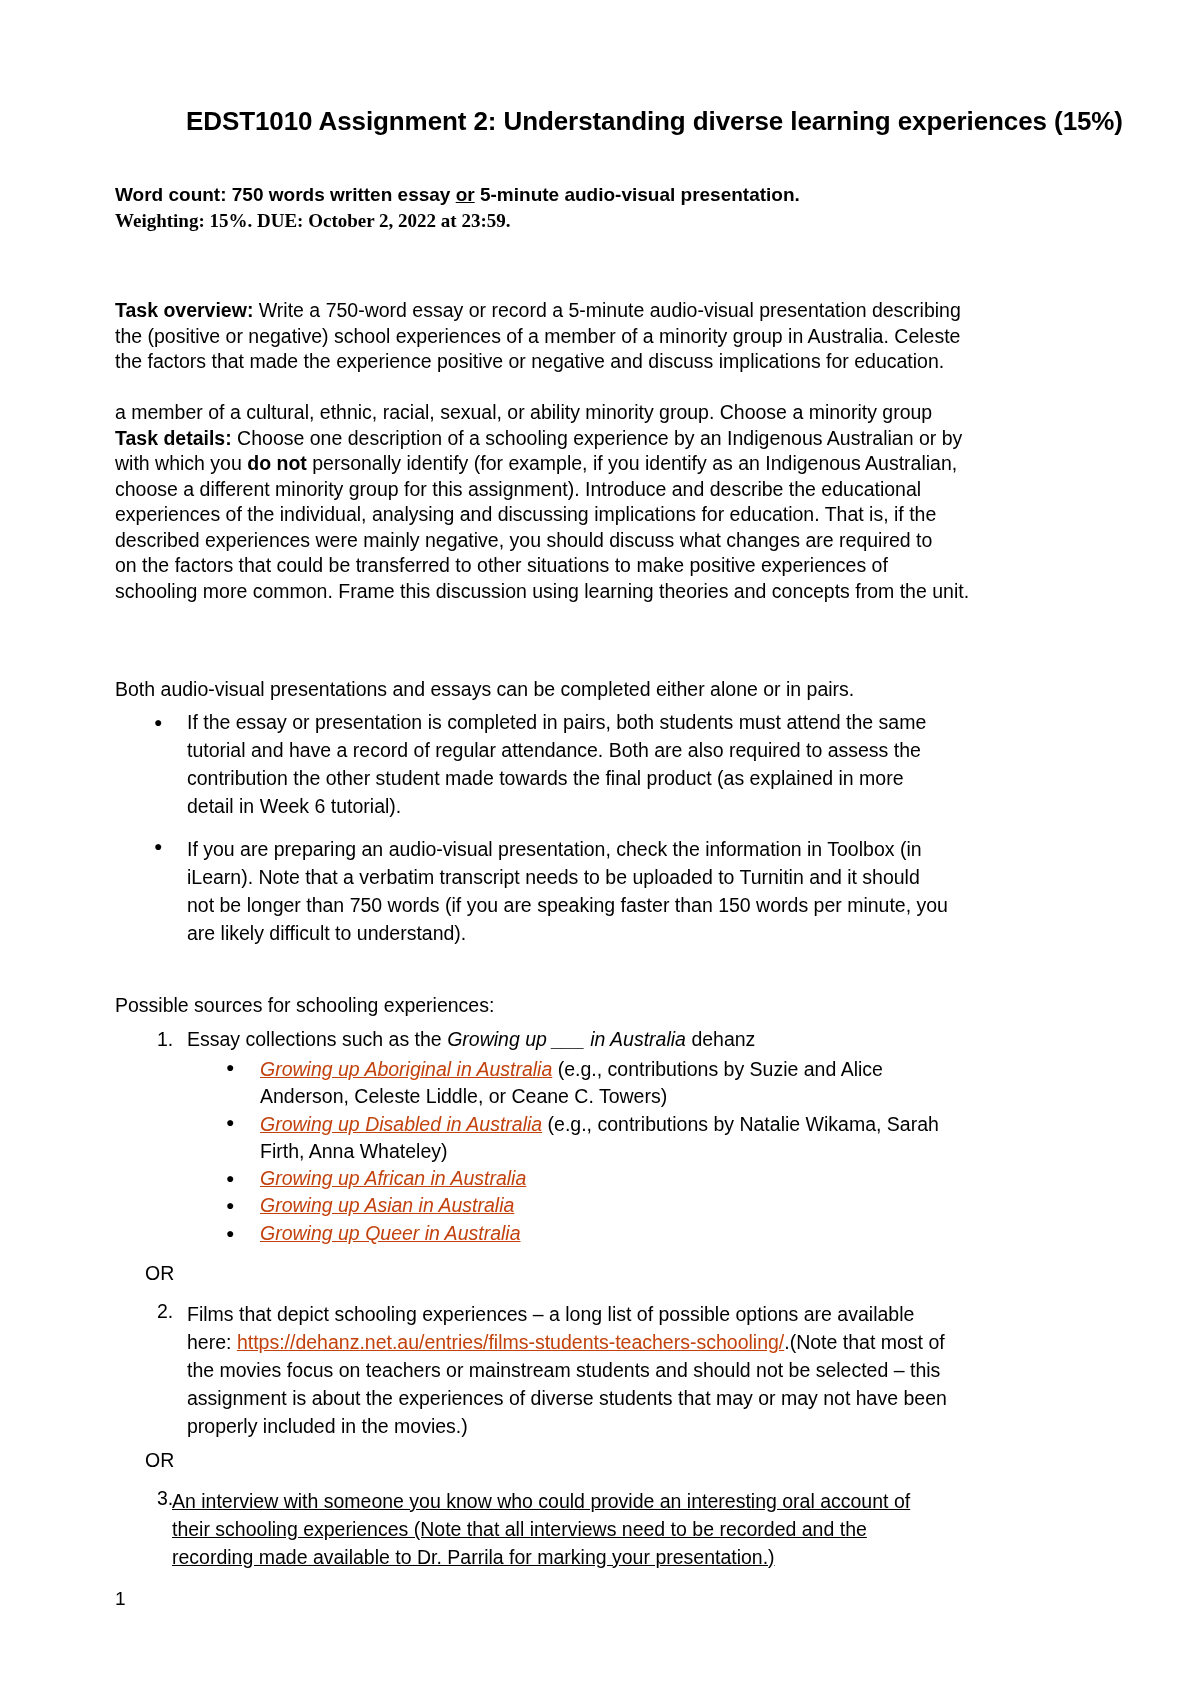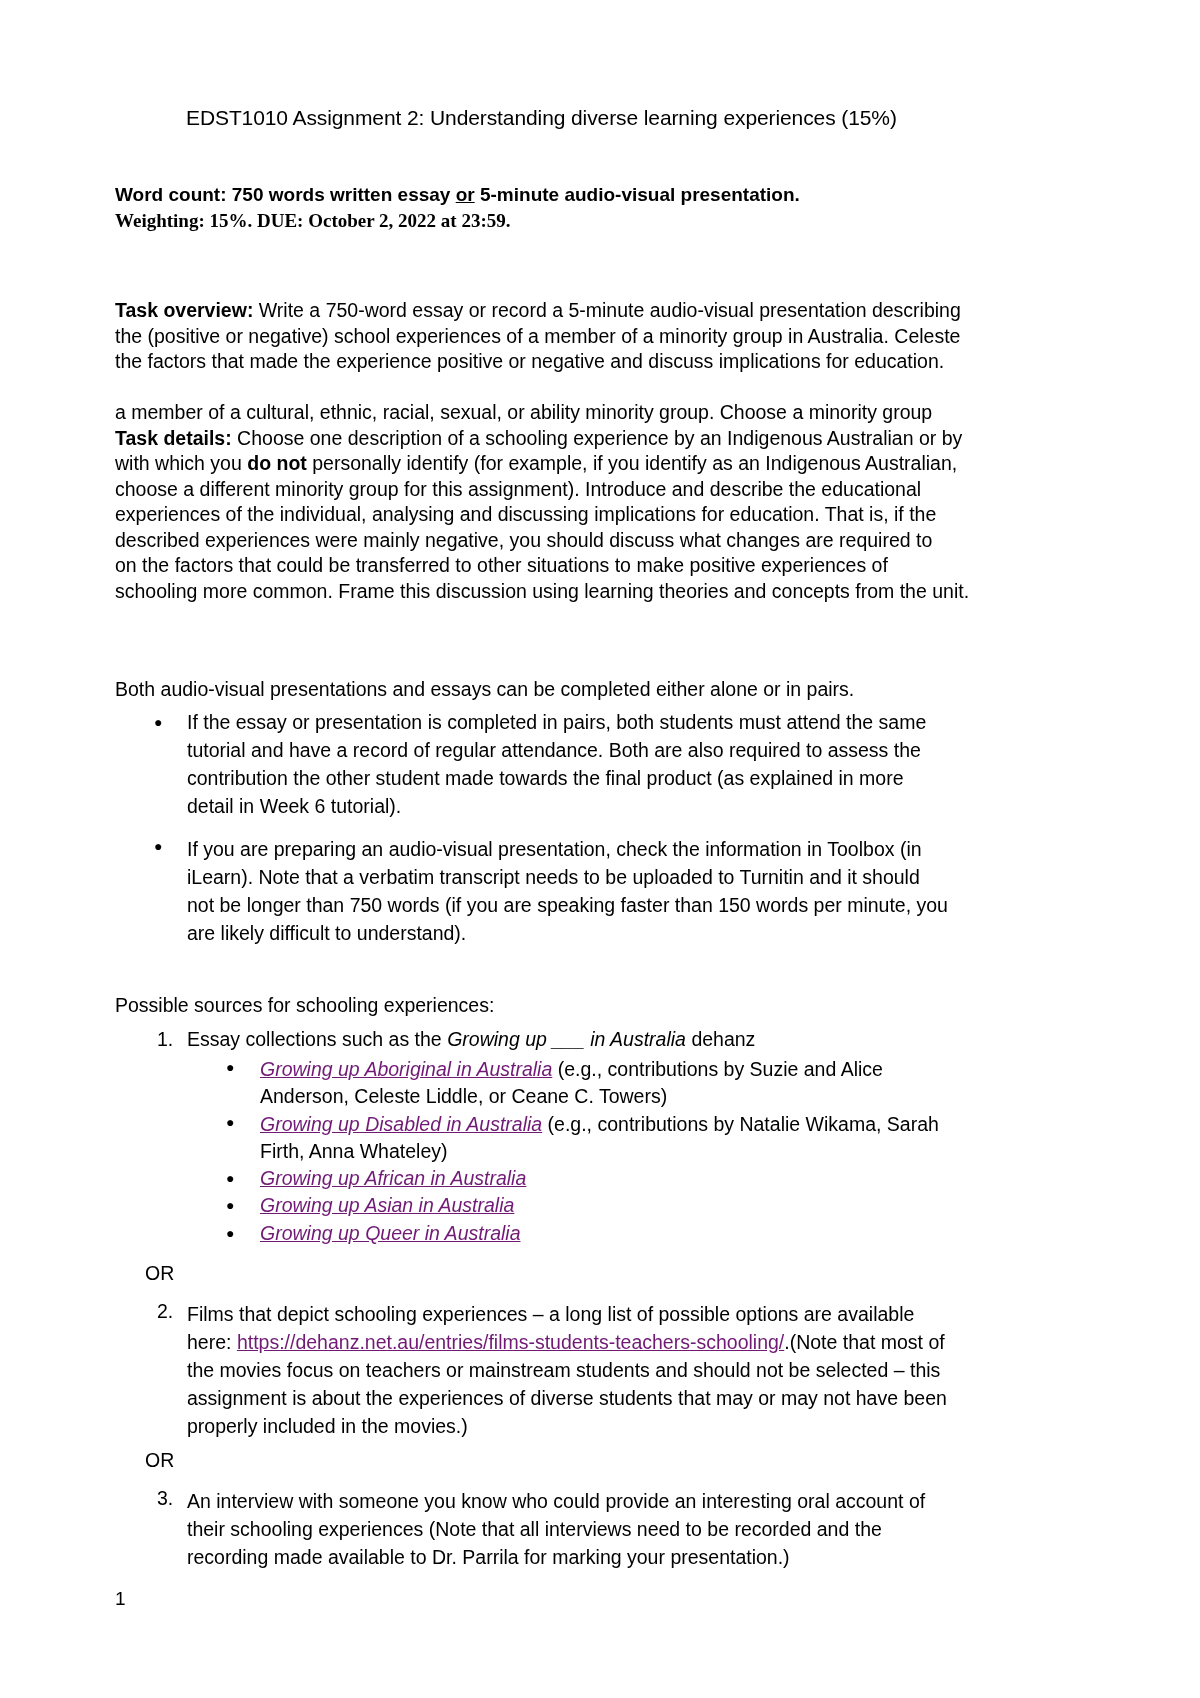--- a/index.html
+++ b/index.html
@@ -1,25 +1,25 @@
 <!DOCTYPE html>
 <html><head>
 <meta charset="utf-8">
 <style>
   html, body { margin:0; padding:0; background:#ffffff; }
   body { width:1200px; height:1698px; position:relative; overflow:hidden;
          font-family:"Liberation Sans", sans-serif; color:#000; font-size:19.5px; }
   .abs { position:absolute; }
-  .title { left:186px; top:106px; font-size:21px; font-weight:normal; letter-spacing:-0.1px; }
+  .title { left:186px; top:106px; font-size:26px; font-weight:bold; letter-spacing:-0.1px; }
   .meta { left:115px; font-size:19px; font-weight:bold; }
   .para { left:115px; width:990px; line-height:25.5px; }
   .line { white-space:nowrap; }
   b { font-weight:bold; }
   u { text-decoration:underline; }
-  a { color:#701a75; text-decoration:underline; }
+  a { color:#c2410c; text-decoration:underline; }
   a.it { font-style:italic; }
   .bullet { position:absolute; font-size:14px; }
   .num { position:absolute; }
   .pagenum { left:115px; top:1588px; font-size:19px; }
 </style>
 </head>
 <body>
 
 <div class="abs title">EDST1010 Assignment 2: Understanding diverse learning experiences (15%)</div>
 
@@ -118,19 +118,19 @@
   <div class="line">Films that depict schooling experiences – a long list of possible options are available</div>
   <div class="line"><span>here: </span><a>https://dehanz.net.au/entries/films-students-teachers-schooling/</a><span>.(Note that most of</span></div>
   <div class="line">the movies focus on teachers or mainstream students and should not be selected – this</div>
   <div class="line">assignment is about the experiences of diverse students that may or may not have been</div>
   <div class="line">properly included in the movies.)</div>
 </div>
 
 <div class="abs" style="left:145px;top:1449px;">OR</div>
 
 <div class="abs num" style="left:157px;top:1487px;">3.</div>
-<div class="abs" style="left:187px;top:1487px;line-height:28px;">
+<div class="abs" style="left:172px;top:1487px;line-height:28px;text-decoration:underline;">
   <div class="line">An interview with someone you know who could provide an interesting oral account of</div>
   <div class="line">their schooling experiences (Note that all interviews need to be recorded and the</div>
   <div class="line">recording made available to Dr. Parrila for marking your presentation.)</div>
 </div>
 
 <div class="abs pagenum">1</div>
 
 </body></html>

